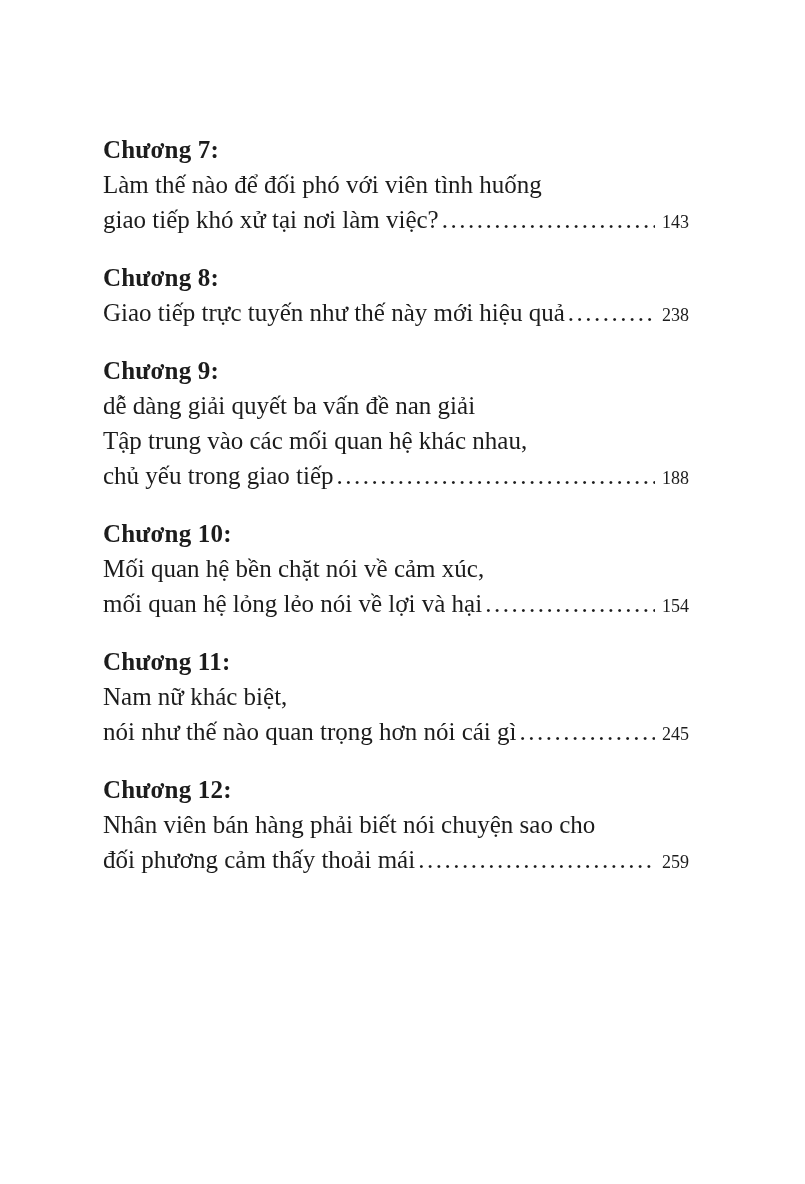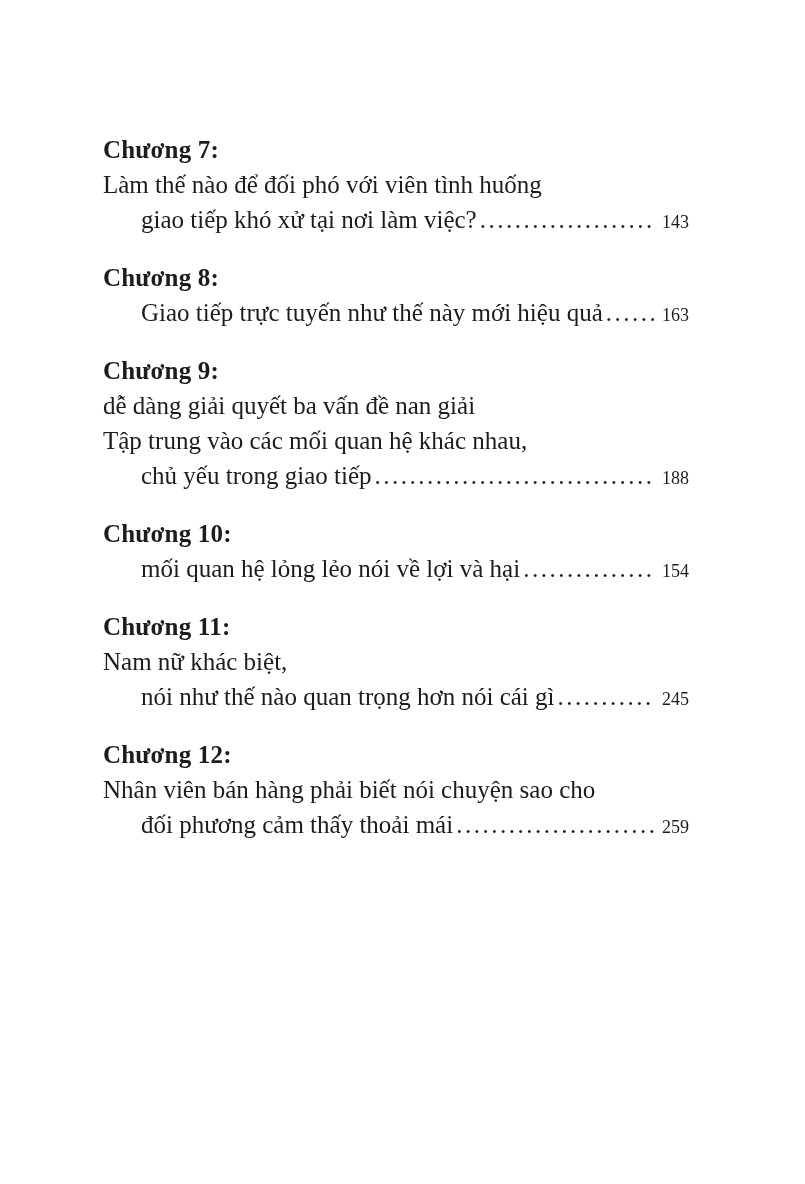--- a/index.html
+++ b/index.html
@@ -31,21 +31,20 @@
     line-height: 35px;
     letter-spacing: 0.2px;
   }
   .title-line {
     font-size: 25px;
     line-height: 35px;
   }
   .last-line {
     display: flex;
     align-items: baseline;
-    margin-left: 38px;
   }
   .title-text {
     white-space: nowrap;
   }
   .leader {
     flex: 1 1 auto;
     overflow: hidden;
     margin-left: 3px;
     margin-right: 7px;
     white-space: nowrap;
@@ -72,35 +71,36 @@
           <span class="title-text">giao tiếp khó xử tại nơi làm việc?</span>
           <span class="leader"></span>
           <span class="page-num">143</span>
         </div>
       </div>
       <div class="chapter">
         <div class="chapter-heading">Chương 8:</div>
         <div class="title-line last-line">
           <span class="title-text">Giao tiếp trực tuyến như thế này mới hiệu quả</span>
           <span class="leader"></span>
-          <span class="page-num">163</span>
+          <span class="page-num">238</span>
         </div>
       </div>
       <div class="chapter">
         <div class="chapter-heading">Chương 9:</div>
         <div class="title-line">dễ dàng giải quyết ba vấn đề nan giải</div>
         <div class="title-line">Tập trung vào các mối quan hệ khác nhau,</div>
         <div class="title-line last-line">
           <span class="title-text">chủ yếu trong giao tiếp</span>
           <span class="leader"></span>
           <span class="page-num">188</span>
         </div>
       </div>
       <div class="chapter">
         <div class="chapter-heading">Chương 10:</div>
+        <div class="title-line">Mối quan hệ bền chặt nói về cảm xúc,</div>
         <div class="title-line last-line">
           <span class="title-text">mối quan hệ lỏng lẻo nói về lợi và hại</span>
           <span class="leader"></span>
           <span class="page-num">154</span>
         </div>
       </div>
       <div class="chapter">
         <div class="chapter-heading">Chương 11:</div>
         <div class="title-line">Nam nữ khác biệt,</div>
         <div class="title-line last-line">

